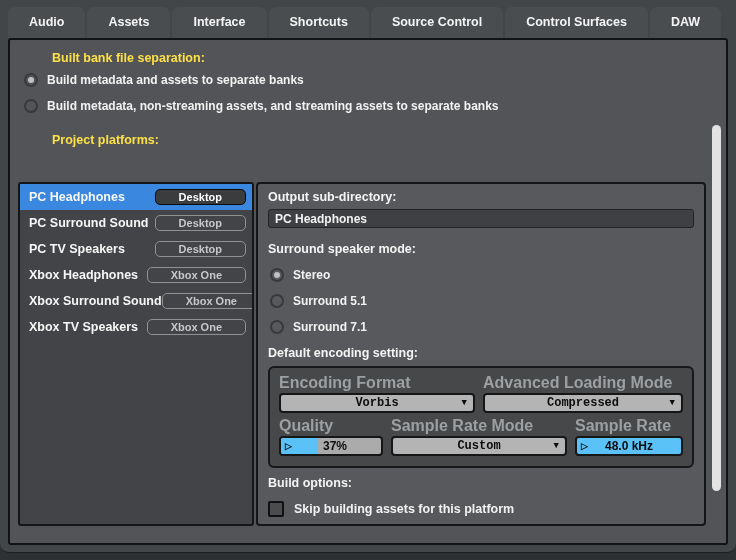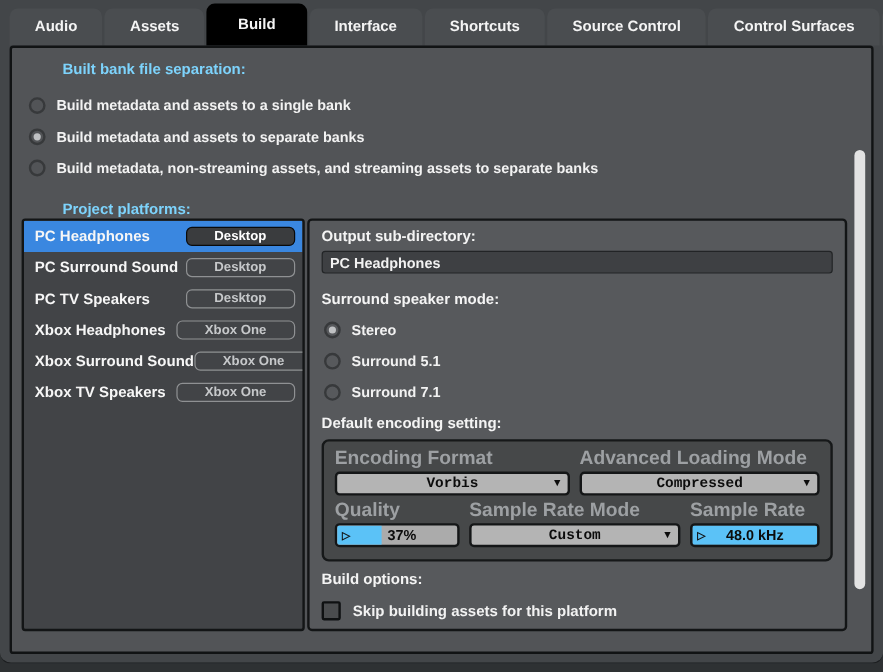--- a/index.html
+++ b/index.html
@@ -39,21 +39,21 @@
     padding: 0 26px;
   }
   
   .panel {
     position: absolute; left: 8px; top: 38px; width: 720px; height: 507px;
     background: #525457;
     border: 2px solid #111314;
     border-radius: 3px;
   }
   .section-title {
-    color: #7dd3fc; font-size: 12.5px;
+    color: #fde047; font-size: 12.5px;
     margin: 11px 0 0 14px;
     height: 16px;
     padding-left: 28px;
   }
   .radio-row {
     display: flex; align-items: center;
     height: 26px; margin-left: 14px;
   }
   .radio {
     width: 14px; height: 14px;
@@ -212,36 +212,31 @@
   }
 </style>
 </head>
 <body>
 
 <div class="dialog">
 
   <div class="tabbar">
     <div class="tab">Audio</div>
     <div class="tab">Assets</div>
-    <div class="tab active">Build</div>
     <div class="tab">Interface</div>
     <div class="tab">Shortcuts</div>
     <div class="tab">Source Control</div>
     <div class="tab">Control Surfaces</div>
     <div class="tab">DAW</div>
   </div>
 
   <div class="panel">
 
     <div class="section-title">Built bank file separation:</div>
 
-    <div class="radio-row mt8">
-      <span class="radio"></span>
-      <span class="radio-label">Build metadata and assets to a single bank</span>
-    </div>
     <div class="radio-row">
       <span class="radio on"></span>
       <span class="radio-label">Build metadata and assets to separate banks</span>
     </div>
     <div class="radio-row">
       <span class="radio"></span>
       <span class="radio-label">Build metadata, non-streaming assets, and streaming assets to separate banks</span>
     </div>
 
     <div class="section-title" style="margin-top:14px">Project platforms:</div>

